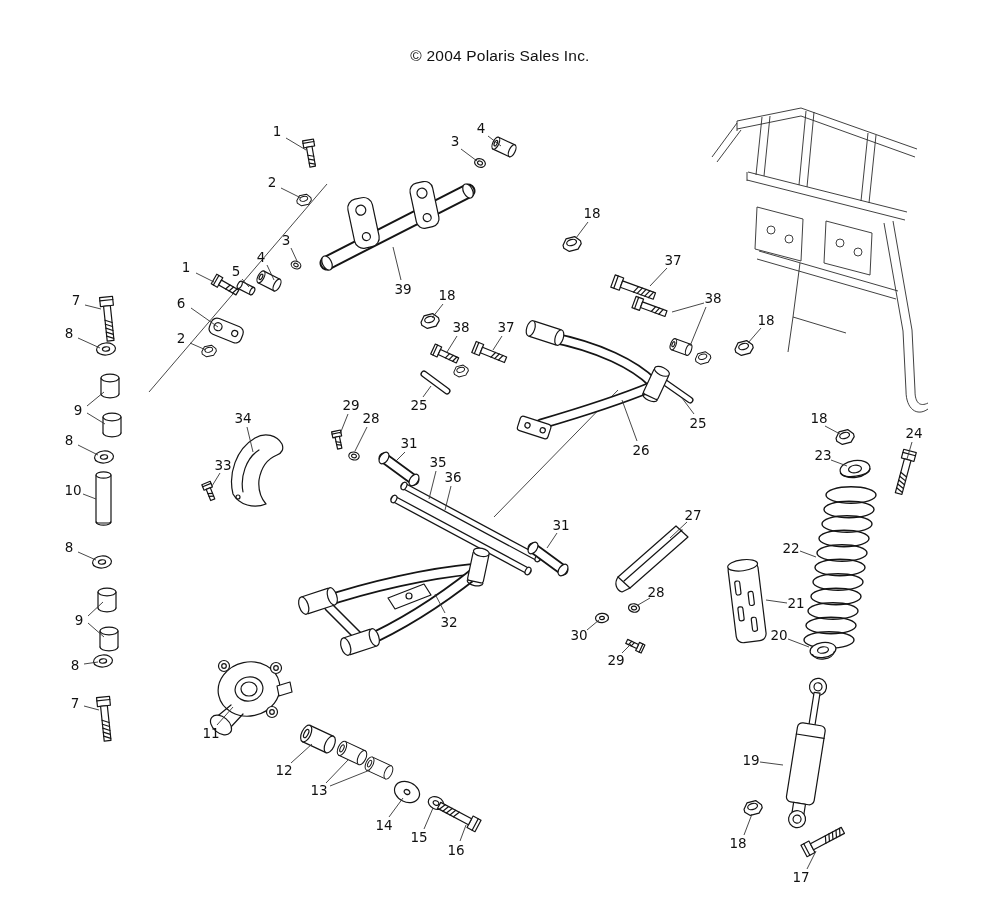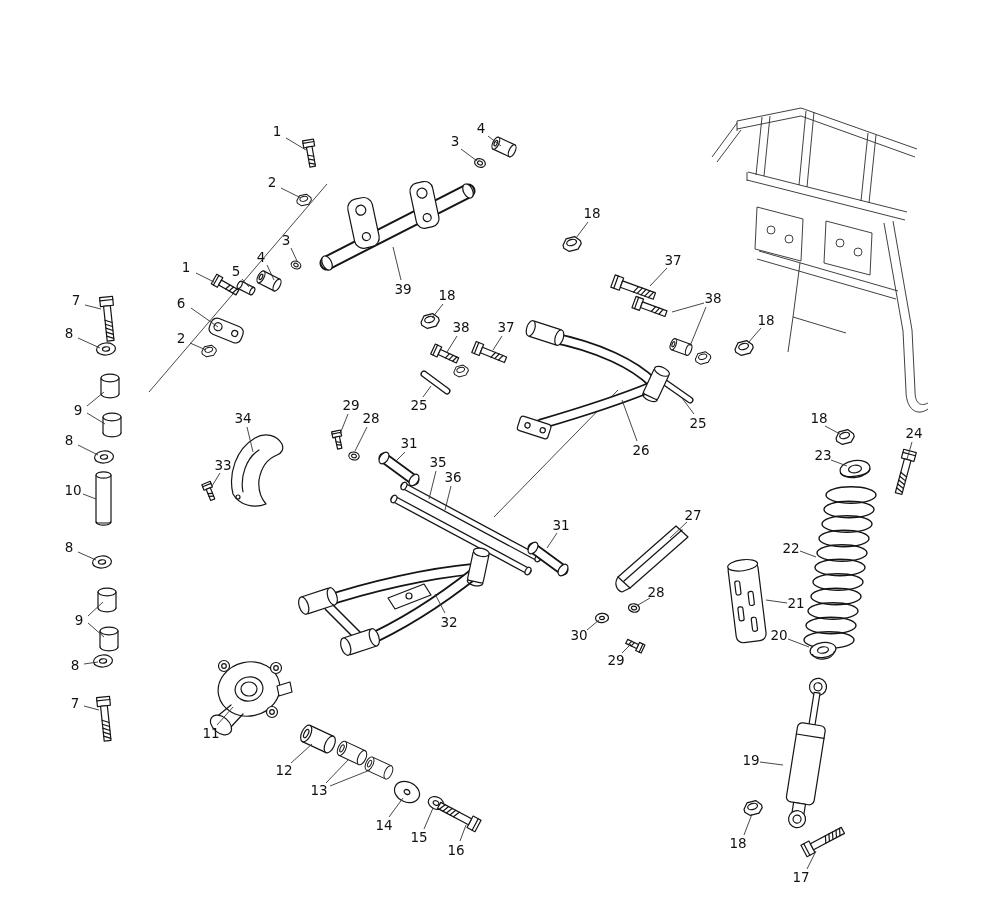--- a/index.html
+++ b/index.html
@@ -15,20 +15,21 @@
   .tube-i{stroke:#ffffff;fill:none;stroke-linecap:round;}
   .leader{stroke:#333;stroke-width:.9;}
   .coil{stroke:#151515;stroke-width:1.4;fill:none;}
   .callout{font-family:"DejaVu Sans",sans-serif;font-size:13.5px;fill:#111;
            text-anchor:middle;dominant-baseline:central;}
 </style>
 </head>
 <body>
 
 <div class="stage">
+  <div class="copyright">© 2004 Polaris Sales Inc.</div>
 
   <svg class="diagram" width="1000" height="922" viewBox="0 0 1000 922" xmlns="http://www.w3.org/2000/svg">
 
     <defs>
       <g id="b-l">
         <rect class="fw" x="0" y="-6.5" width="9" height="13"></rect>
         <line class="ln" x1="3.2" y1="-6.5" x2="3.2" y2="6.5"></line>
         <rect class="fw" x="9" y="-3.4" width="35" height="6.8"></rect>
         <path class="ln" d="M26,-3.4 L23,3.4 M30,-3.4 L27,3.4 M34,-3.4 L31,3.4 M38,-3.4 L35,3.4 M42,-3.4 L39,3.4"></path>
       </g>

